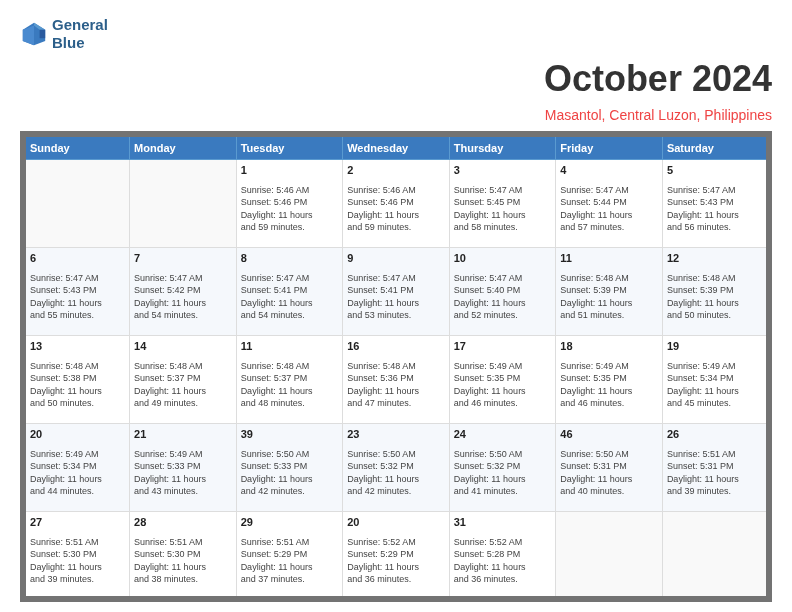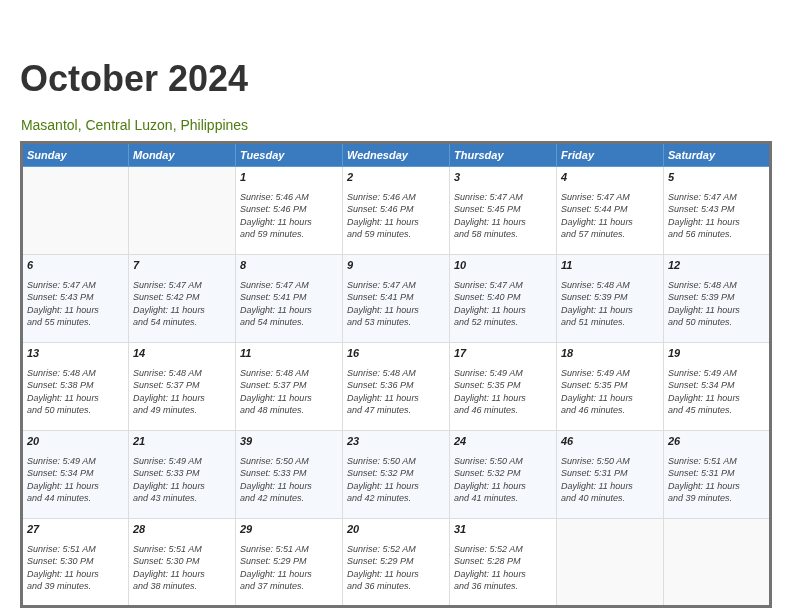--- a/index.html
+++ b/index.html
@@ -43,30 +43,29 @@
     }
     .month-title {
       font-size: 36px;
       font-weight: bold;
       color: #333;
       line-height: 1.1;
       margin-top: 43px;
     }
     .location {
       font-size: 14px;
-      color: #4d7c0f;
-      margin-top: 18px;
+      color: #ef4444;
+      margin-top: 8px;
     }
     .calendar {
       flex: 1;
-      border: 3px solid #737373;
+      border: 6px solid #737373;
       border-collapse: collapse;
       width: 100%;
       table-layout: fixed;
-      font-style: italic;
     }
     .calendar th {
       background: #3a7abf;
       color: #fff;
       font-size: 11px;
       font-weight: bold;
       padding: 5px 4px;
       text-align: left;
       border: 1px solid #5a9ad0;
     }
@@ -97,20 +96,32 @@
     }
     .empty-cell {
       background: #f9f9f9 !important;
     }
   </style>
 </head>
 <body>
 
 <div class="page">
   <div class="header">
+    <div class="logo">
+      <svg class="logo-icon" viewBox="0 0 40 40">
+        <polygon points="20,4 36,14 36,30 20,36 4,30 4,14" fill="#3a7abf"></polygon>
+        <polygon points="20,4 36,14 28,14 20,8" fill="#5a9ad0"></polygon>
+        <polygon points="28,14 36,14 36,26 28,26" fill="#2a5a9f"></polygon>
+        <polygon points="4,14 20,8 20,36 4,30" fill="#4a8acf"></polygon>
+      </svg>
+      <div>
+        <div class="logo-text">General</div>
+        <div class="logo-text">Blue</div>
+      </div>
+    </div>
     <div class="title-block">
       <div class="month-title">October 2024</div>
       <div class="location">Masantol, Central Luzon, Philippines</div>
     </div>
   </div>
 
   <table class="calendar">
     <thead>
       <tr>
       <th>Sunday</th>

